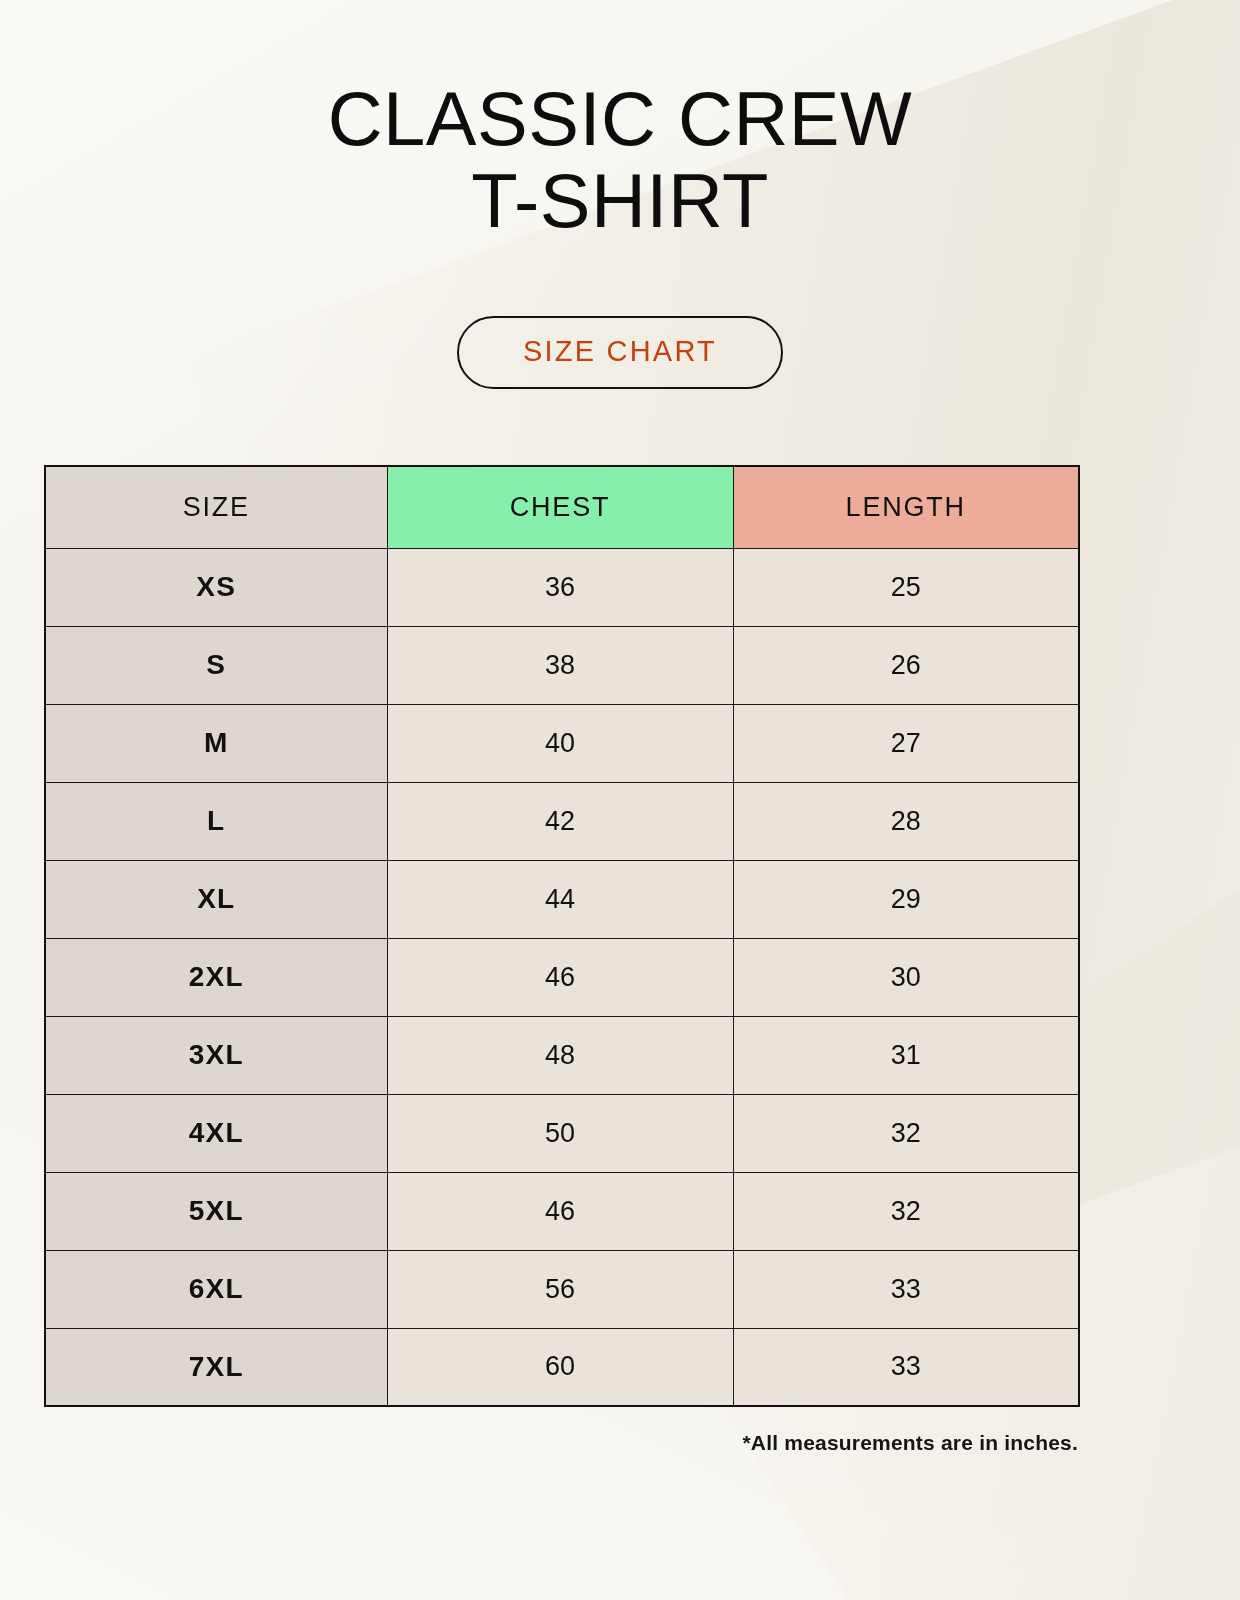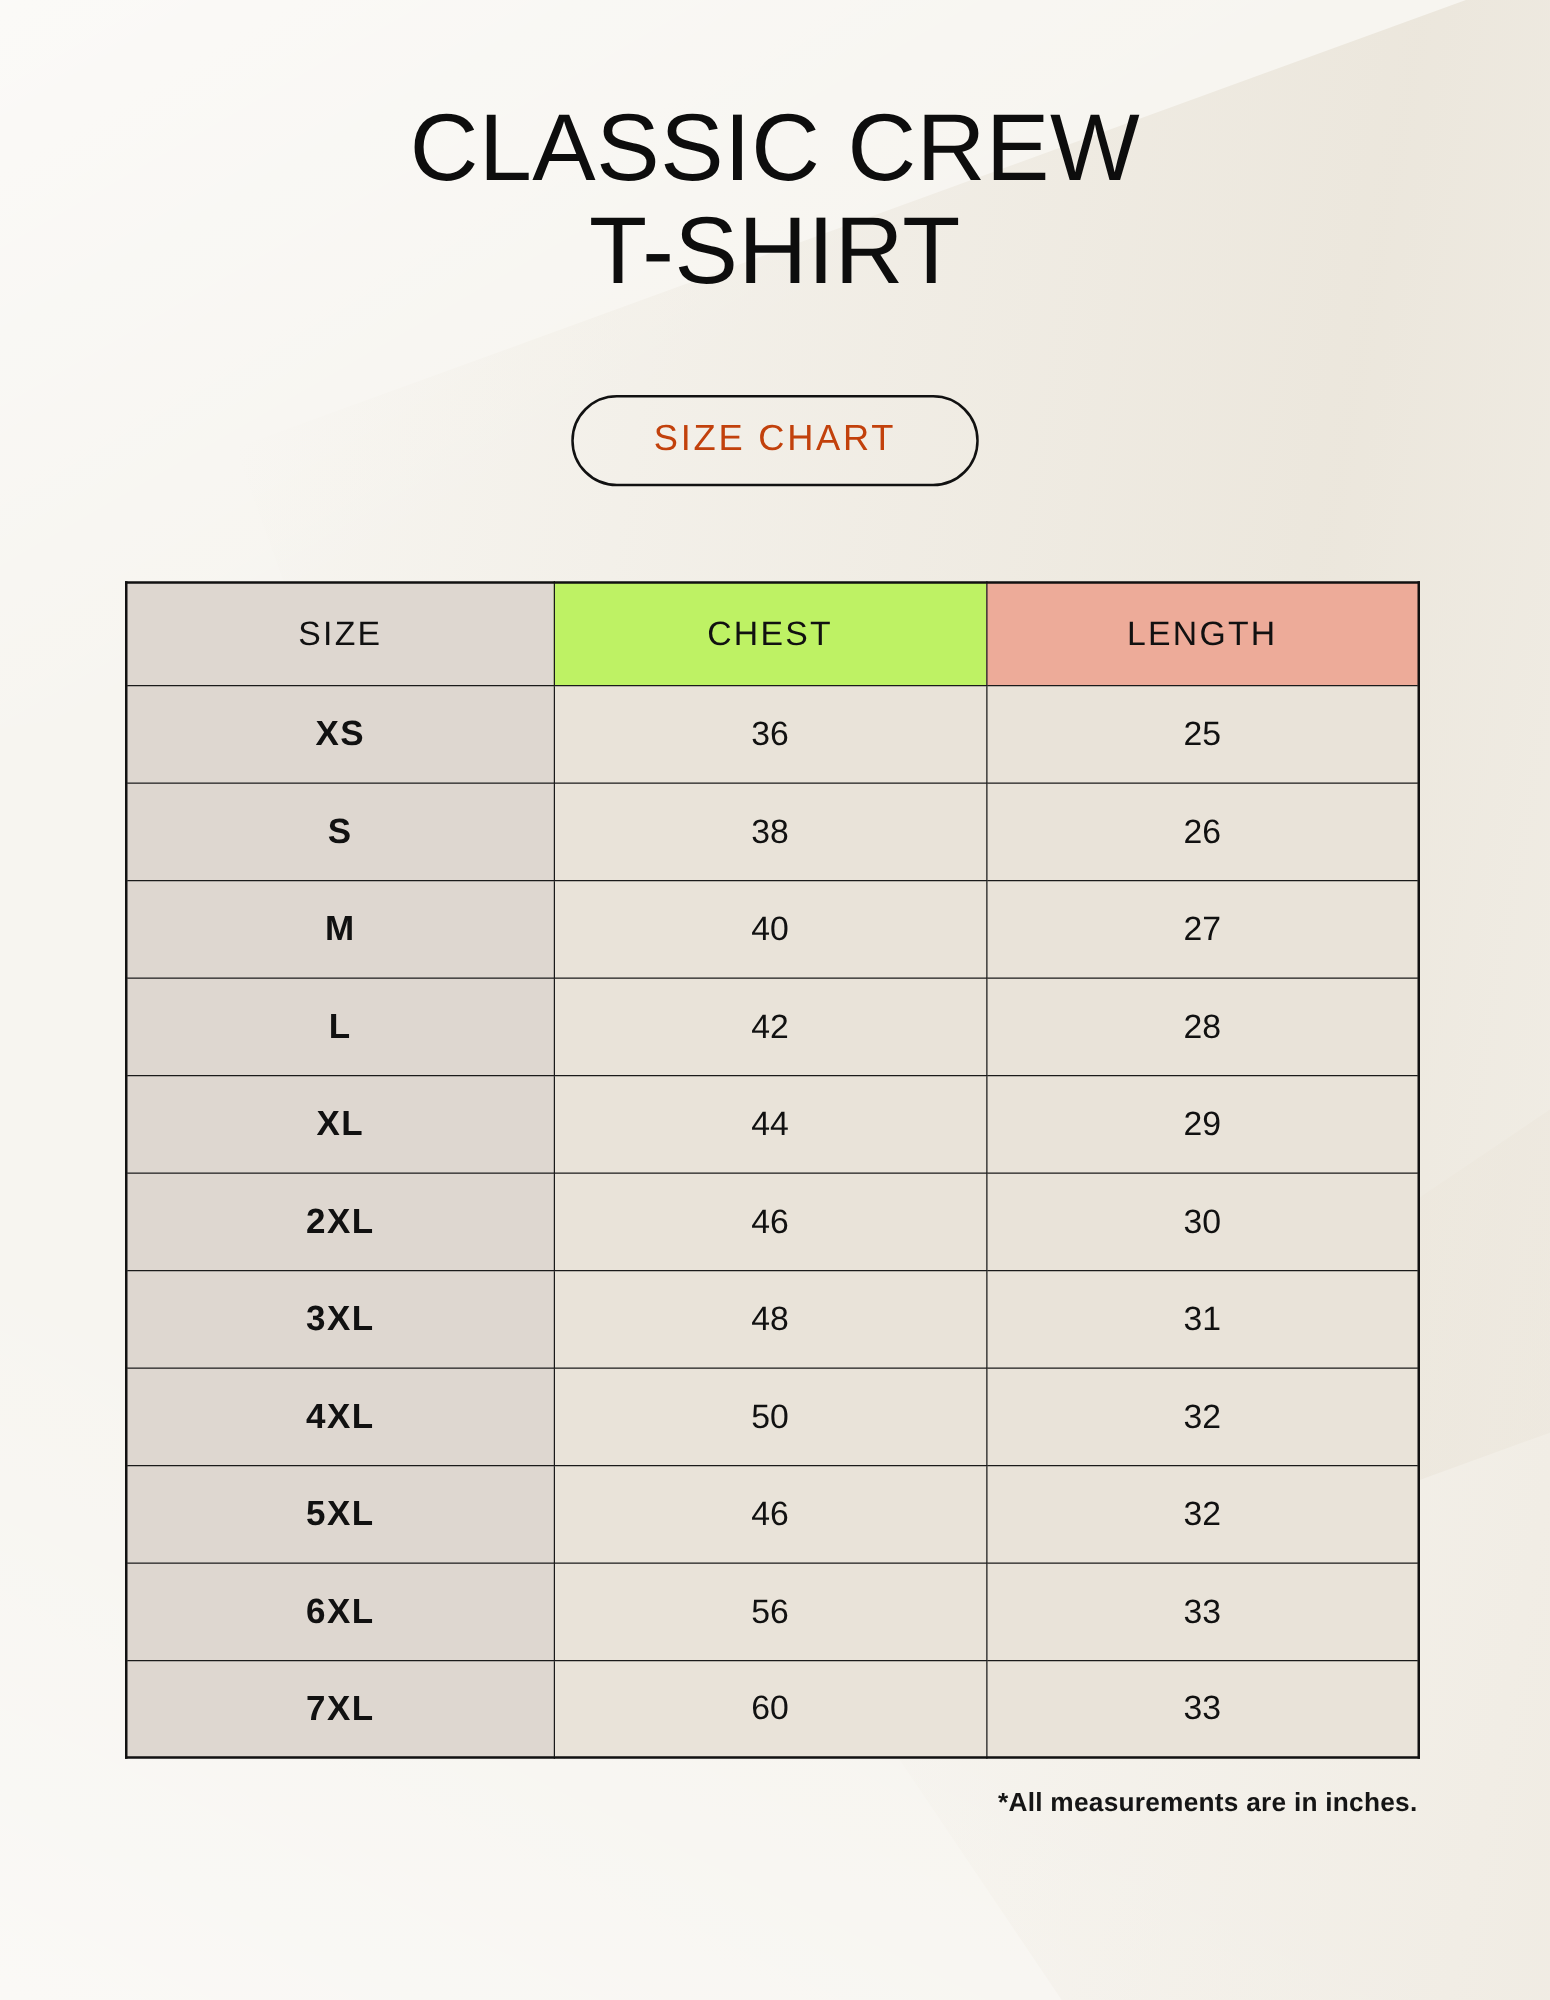--- a/index.html
+++ b/index.html
@@ -41,21 +41,21 @@
   }
   .bg-wash-4 {
     position: absolute;
     left: 760px; top: 980px;
     width: 900px; height: 700px;
     background: linear-gradient(135deg, rgba(238,233,224,0.0) 0%, rgba(235,229,218,0.6) 60%, rgba(238,233,224,0.0) 100%);
     transform: rotate(-34deg);
     pointer-events: none;
   }
 
-  .page { position: relative; z-index: 2; padding: 0 100px; }
+  .page { position: relative; z-index: 2; padding: 0 44px; }
 
   .title {
     margin: 0;
     padding-top: 78px;
     text-align: center;
     font-size: 76px;
     line-height: 1.08;
     font-weight: 400;
     letter-spacing: 0.5px;
     color: #0d0d0d;
@@ -91,21 +91,21 @@
     height: 78px;
     padding: 0;
   }
   table.size-chart thead th {
     height: 82px;
     font-size: 27px;
     letter-spacing: 1.8px;
     font-weight: normal;
   }
   th.head-size   { background: #ded7d0; }
-  th.head-chest  { background: #bef264; }
+  th.head-chest  { background: #86efac; }
   th.head-length { background: #edab99; }
 
   td.size-cell {
     background: #ded7d0;
     font-size: 28px;
     font-weight: bold;
     letter-spacing: 1.2px;
   }
   td.val-cell {
     background: #e9e3d9;

